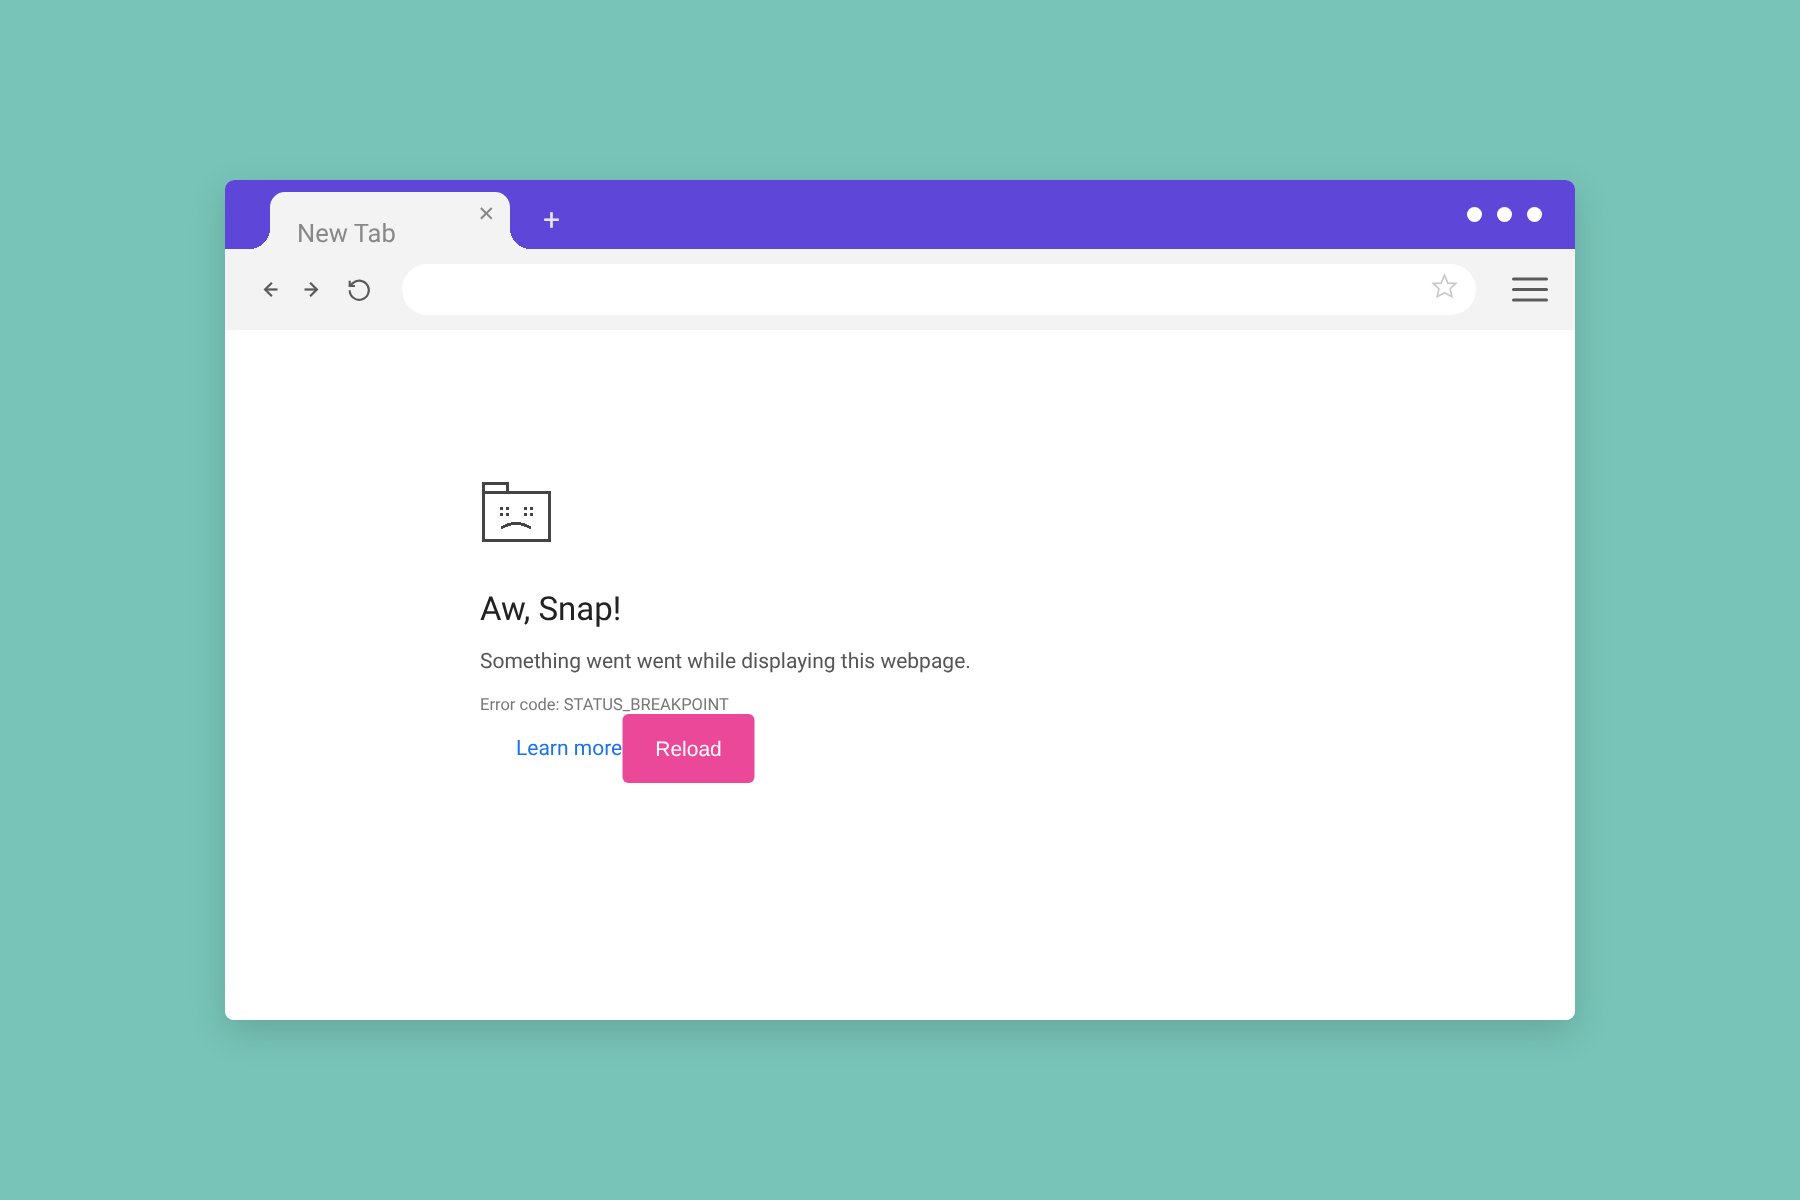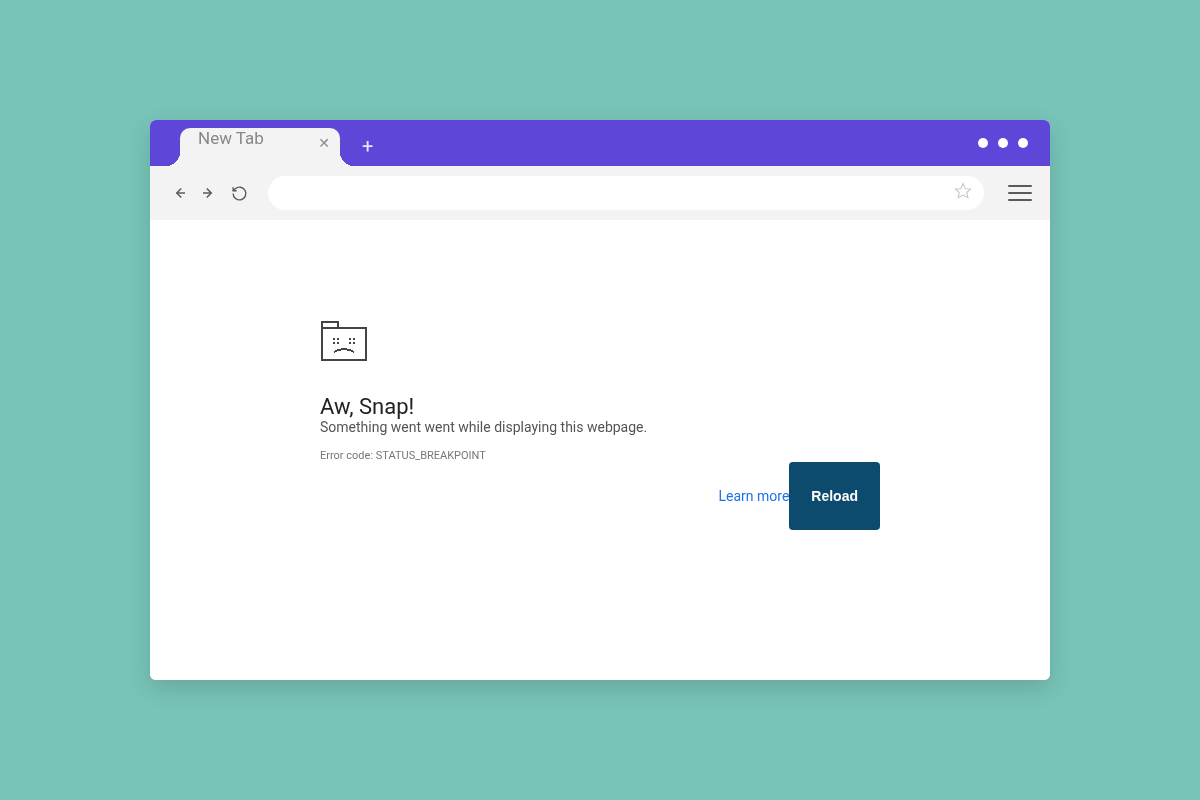--- a/index.html
+++ b/index.html
@@ -30,21 +30,21 @@
     align-items: flex-end;
     position: relative;
   }
   .tab {
     position: relative;
     margin-left: 30px;
     height: 38px;
     background: #f3f3f3;
     border-radius: 10px 10px 0 0;
     display: flex;
-    align-items: flex-start;
+    align-items: flex-end;
     padding: 0 34px 0 18px;
     min-width: 160px;
   }
   .tab::before {
     content: "";
     position: absolute;
     left: -14px;
     bottom: 0;
     width: 14px;
     height: 14px;
@@ -146,49 +146,51 @@
     background: #fff;
     padding: 100px 170px 0 170px;
   }
   .sad-folder {
     margin-bottom: 28px;
   }
   .error-title {
     font-size: 22px;
     font-weight: 400;
     color: #222;
+    margin-bottom: 14px;
   }
   .error-msg {
     font-size: 14px;
     color: #555;
     margin-bottom: 14px;
   }
   .error-code {
     font-size: 11px;
     color: #777;
   }
   .actions {
     display: flex;
-    justify-content: flex-end;
-    align-items: center;
+    justify-content: flex-start;
+    align-items: center;
+    margin-left: 24px;
   }
   .learn-link {
     color: #1a73e8;
     font-size: 14px;
     text-decoration: none;
     cursor: pointer;
   }
   .reload-btn {
-    background: #0c4a6e;
+    background: #ec4899;
     color: #fff;
     border: none;
     border-radius: 4px;
-    padding: 26px 22px;
-    font-size: 14px;
-    font-weight: 700;
+    padding: 15px 22px;
+    font-size: 14px;
+    font-weight: 400;
     cursor: pointer;
   }
 </style>
 </head>
 <body>
 
 <div class="browser-window">
 
   <div class="titlebar">
     <div class="tab">

